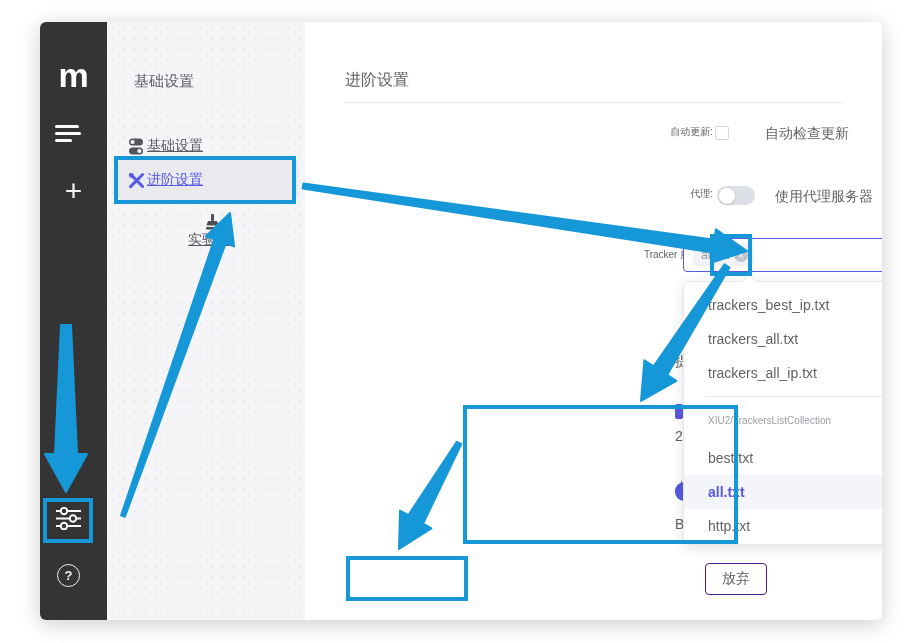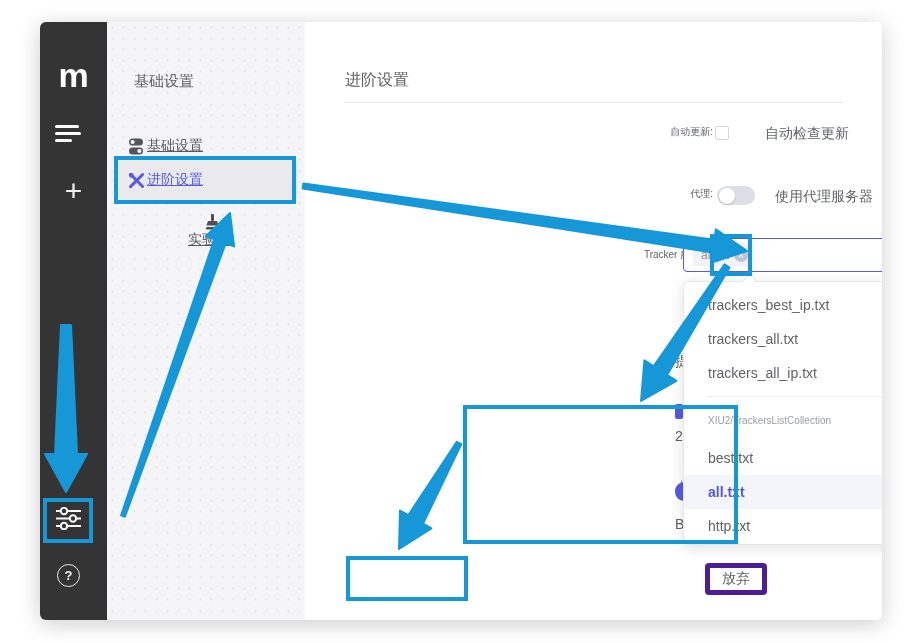--- a/index.html
+++ b/index.html
@@ -53,21 +53,21 @@
   .caret{position:absolute;left:60px;top:-6px;width:10px;height:10px;background:#fff;
          border-left:1px solid #e5e7ec;border-top:1px solid #e5e7ec;transform:rotate(45deg);}
   .ditem{position:absolute;left:0;width:100%;height:34px;display:flex;align-items:center;
          padding-left:24px;box-sizing:border-box;font-size:14px;color:#606266;}
   .ddiv{position:absolute;left:22px;right:22px;top:114px;height:1px;background:#ececee;}
   .dgroup{position:absolute;left:24px;top:133px;font-size:10px;color:#9a9ea5;}
   .ditem.sel{background:#f4f4fb;color:#575ae2;font-weight:bold;}
   
   .savebtn{position:absolute;left:272px;top:540px;width:110px;height:32px;background:#575ae2;color:#fff;
            font-size:14px;font-weight:bold;border-radius:4px;display:flex;align-items:center;justify-content:center;}
-  .discardbtn{position:absolute;left:400px;top:541px;width:62px;height:32px;border:5px solid #4c1d95;border-radius:4px;
+  .discardbtn{position:absolute;left:400px;top:541px;width:62px;height:32px;border:1px solid #4c1d95;border-radius:4px;
               background:#fff;color:#606266;font-size:14px;display:flex;align-items:center;justify-content:center;box-sizing:border-box;}
   
   .annot{position:absolute;border:4px solid #1697d8;box-sizing:border-box;z-index:40;pointer-events:none;}
   .arrows{position:absolute;left:0;top:0;z-index:50;pointer-events:none;}
 </style>
 </head>
 <body>
 
 <div class="canvas">
   <div class="window">

